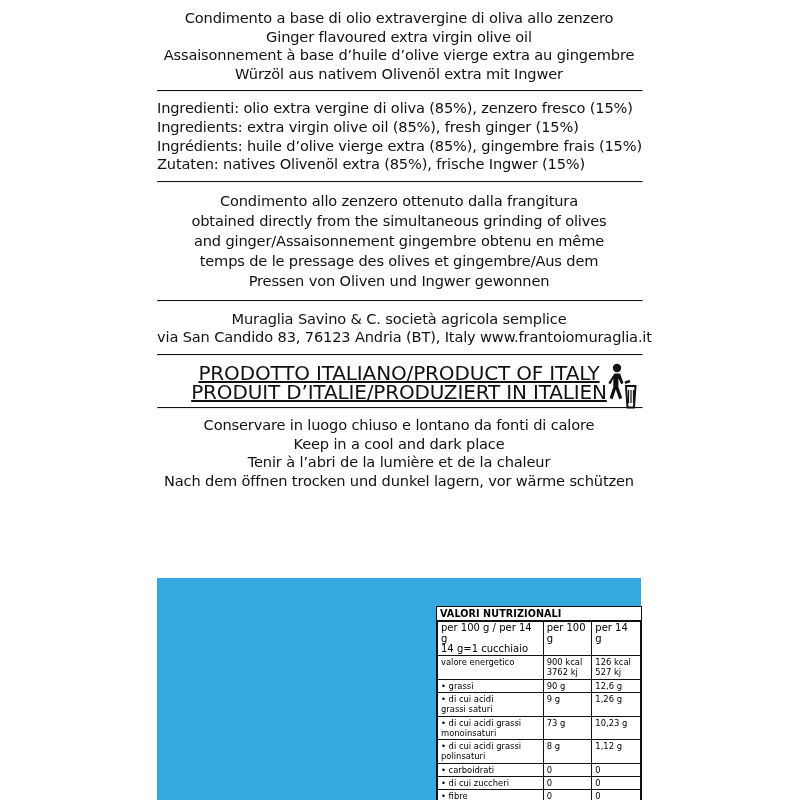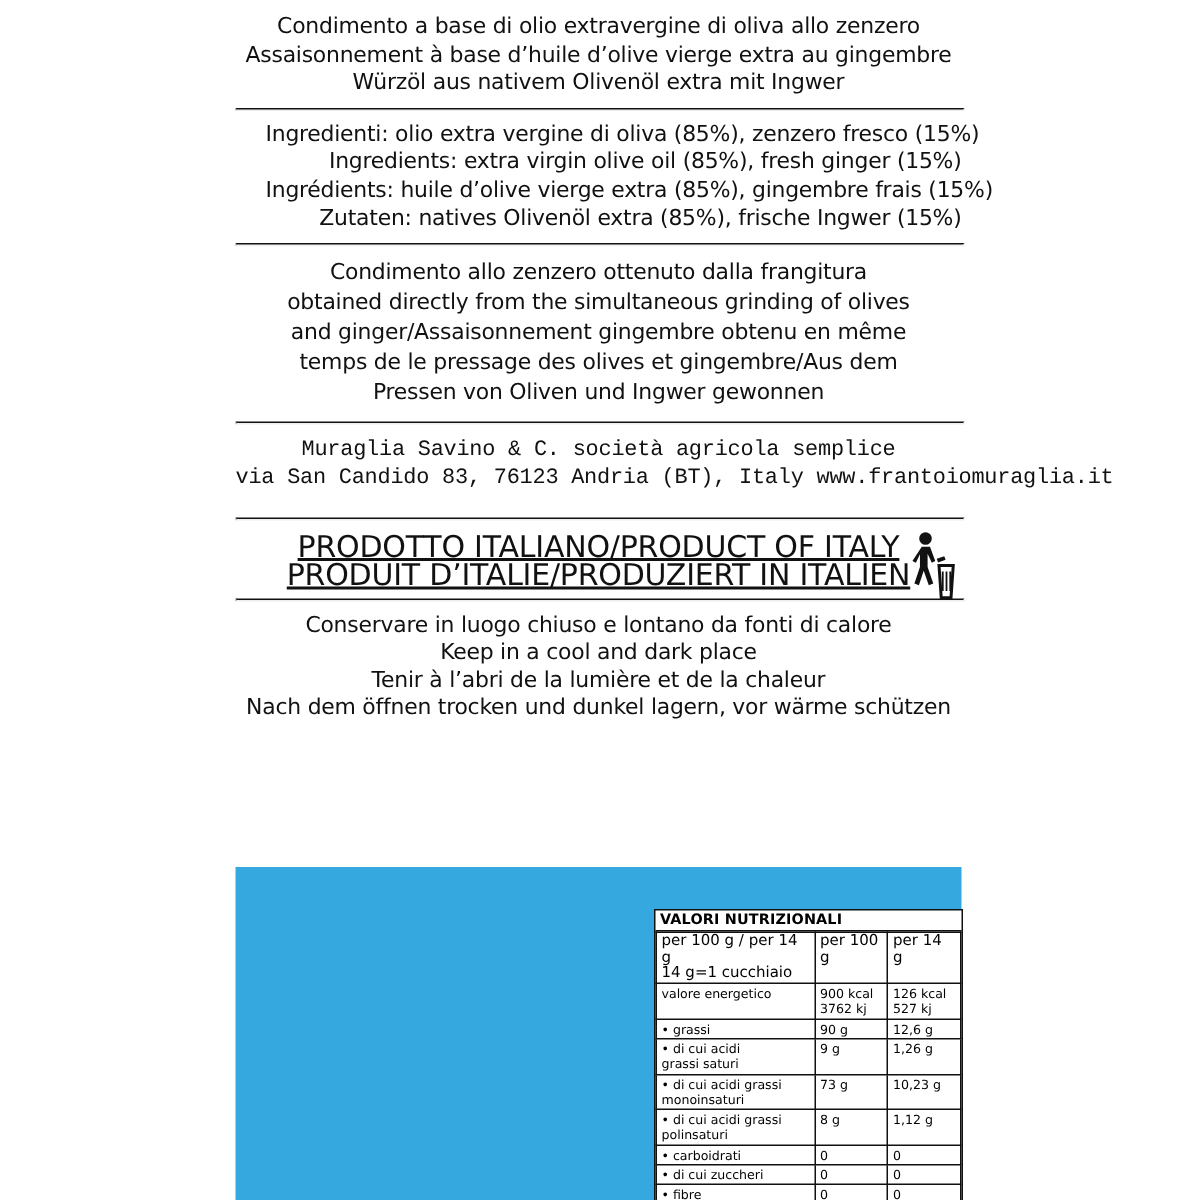--- a/index.html
+++ b/index.html
@@ -44,29 +44,29 @@
     width: 484px;
     margin: 0;
   }
   .ln {
     font-size: 14.6px;
     line-height: 18.6px;
     letter-spacing: -0.15px;
     white-space: nowrap;
   }
   .block-title { padding-top: 9px; }
-  .block-ingredients .ln { text-align: right; margin-left: 20px; }
+  .block-ingredients .ln { text-align: left; }
   .block-desc .ln {
     white-space: normal;
     line-height: 20px;
   }
   .block-desc {
     padding: 8px 4px 9px 4px;
   }
-  .block-company { padding: 8px 0 17px 0; font-family: Liberation Mono, monospace; }
+  .block-company { padding: 8px 0 7px 0; }
   .block-origin {
     padding: 8px 0 6px 0;
     position: relative;
   }
   .block-origin .ln { font-size: 20px; text-decoration: underline; }
   .block-storage { padding: 7px 0 6px 0; }
   .tidyman {
     position: absolute;
     right: 2px;
     top: 6px;
@@ -115,20 +115,21 @@
 <body>
 
 <div id="label">
 
   <div class="blue-panel"></div>
 
   <div class="content">
 
     <div class="block block-title">
       <div class="ln">Condimento a base di olio extravergine di oliva allo zenzero</div>
+      <div class="ln">Ginger flavoured extra virgin olive oil</div>
       <div class="ln">Assaisonnement à base d’huile d’olive vierge extra au gingembre</div>
       <div class="ln">Würzöl aus nativem Olivenöl extra mit Ingwer</div>
     </div>
 
     <hr class="rule">
 
     <div class="block block-ingredients">
       <div class="ln">Ingredienti: olio extra vergine di oliva (85%), zenzero fresco (15%)</div>
       <div class="ln">Ingredients: extra virgin olive oil (85%), fresh ginger (15%)</div>
       <div class="ln">Ingrédients: huile d’olive vierge extra (85%), gingembre frais (15%)</div>

